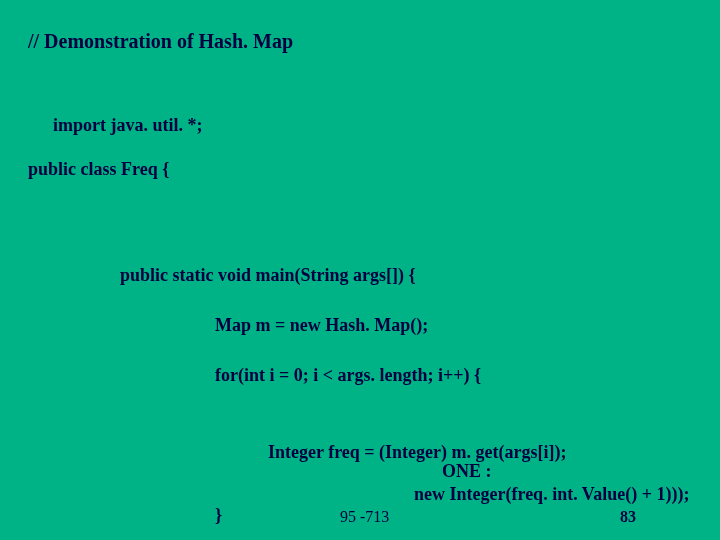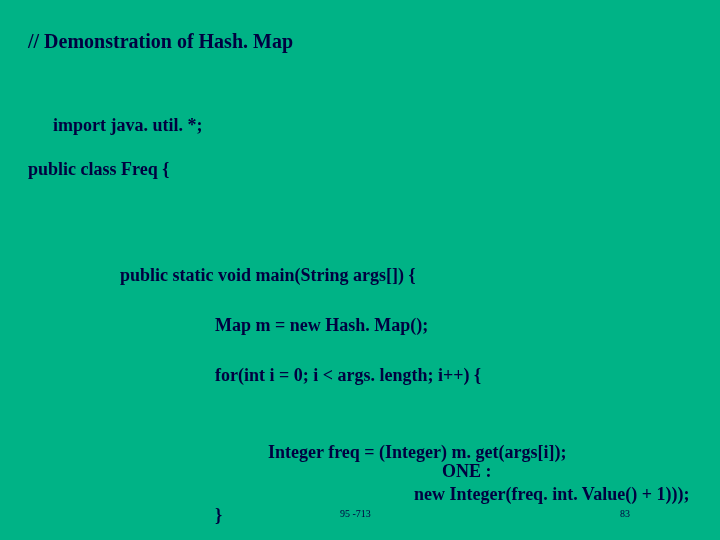--- a/index.html
+++ b/index.html
@@ -17,21 +17,21 @@
     width: 720px;
     height: 540px;
   }
   .line {
     position: absolute;
     font-weight: bold;
     white-space: pre;
   }
   .title { font-size: 20px; }
   .code  { font-size: 18px; }
-  .foot  { font-size: 10px; font-weight: normal; }
+  .foot  { font-size: 16px; font-weight: normal; }
 </style>
 </head>
 <body>
 
 <div class="slide">
 
   <div class="line title" style="left:28px; top:30px;">// Demonstration of Hash. Map</div>
 
 
   <div class="line code" style="left:28px; top:115px;margin-left:25px;">import java. util. *;</div>
@@ -49,15 +49,15 @@
 
 
   <div class="line code" style="left:398px; top:461px;margin-left:44px;">ONE :</div>
 
   <div class="line code" style="left:398px; top:484px;margin-left:16px;">new Integer(freq. int. Value() + 1)));</div>
 
   <div class="line code" style="left:215px; top:505px;">}</div>
 
   <div class="line foot" style="left:340px; top:508px;">95 -713</div>
 
-  <div class="line foot" style="left:620px; top:508px;">83</div>
+  <div class="line foot" style="left:620px; top:508px;font-weight:bold;">83</div>
 
 </div>
 
 </body></html>

